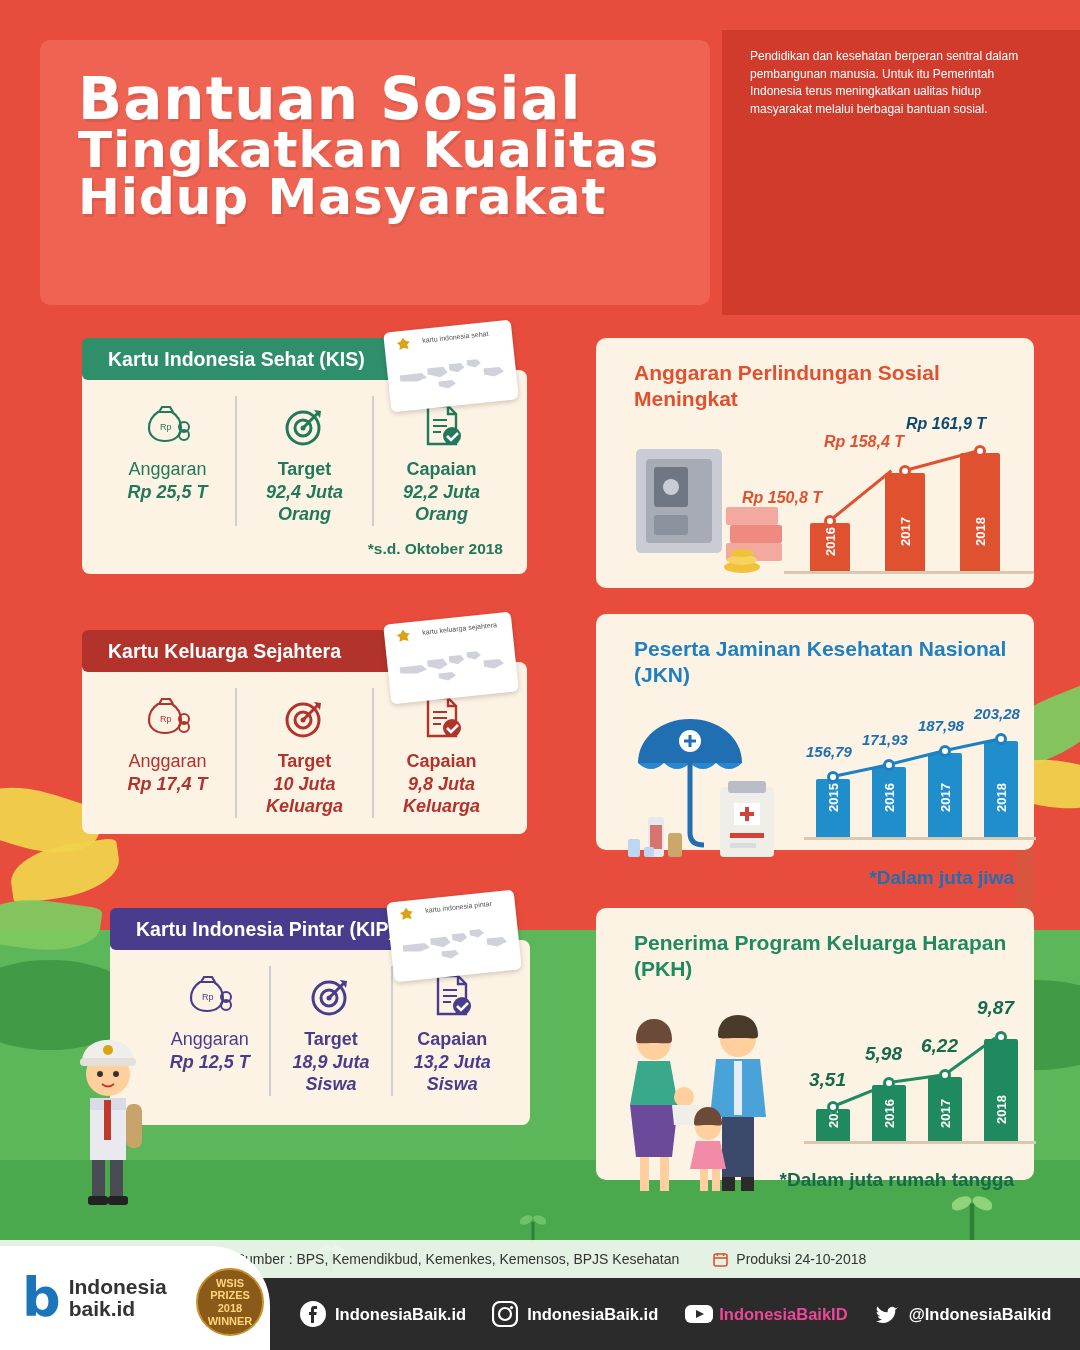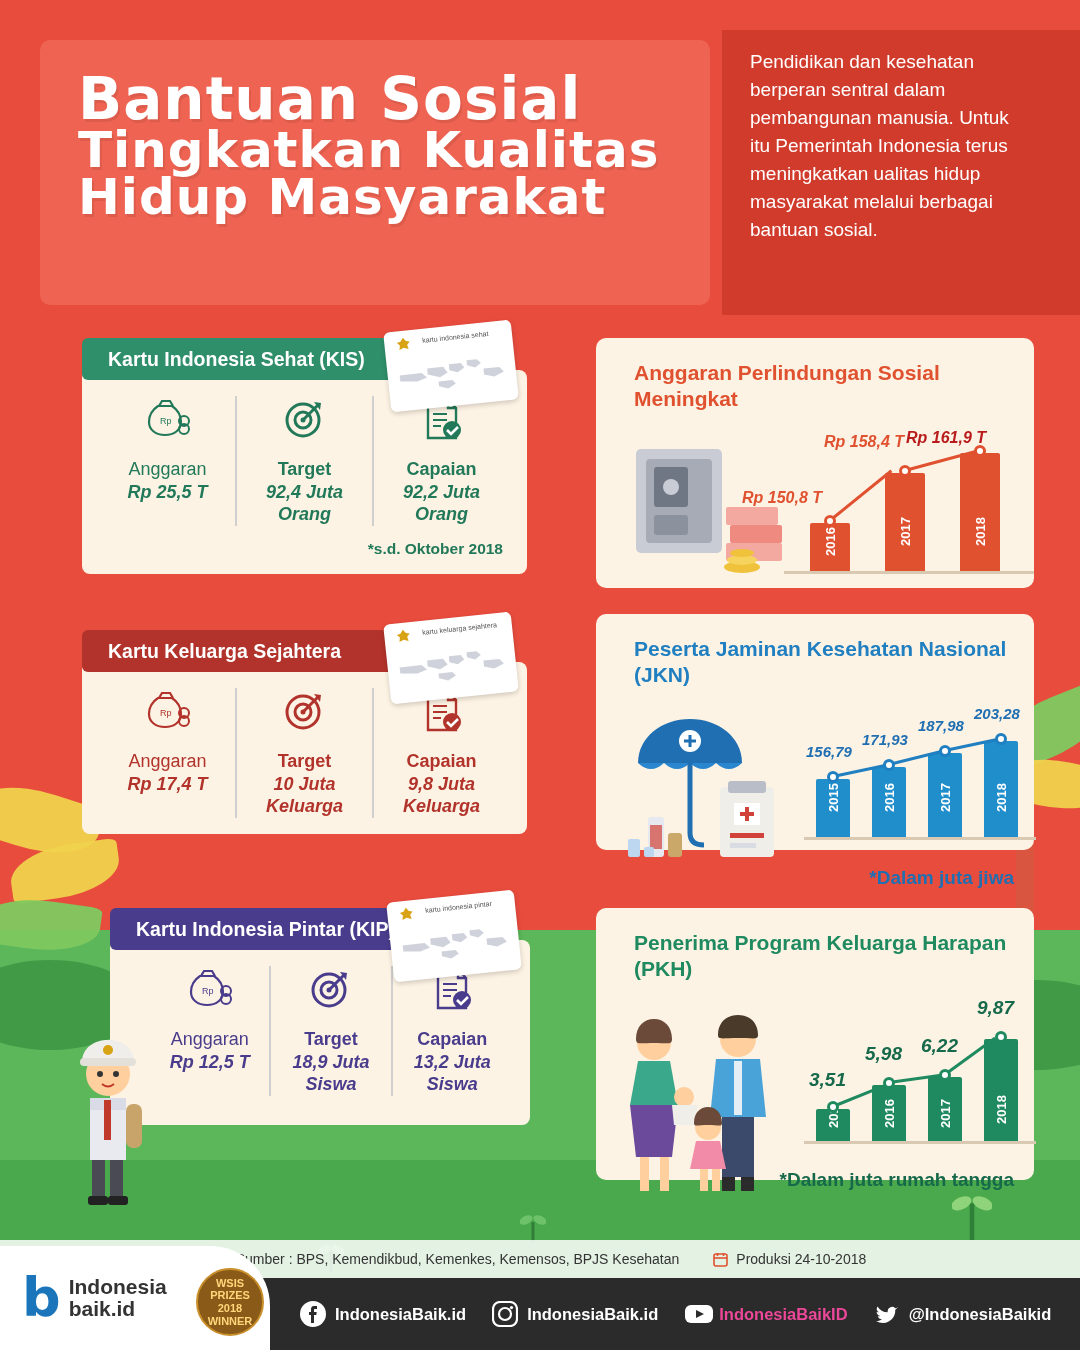--- a/index.html
+++ b/index.html
@@ -47,21 +47,21 @@
   .title .l1 { display:block; font-size: 58px; }
   .title .l2 { display:block; font-size: 50px; }
   .title .l3 { display:block; font-size: 50px; }
 
   .intro-card {
     position: absolute; left: 722px; top: 30px; width: 358px; height: 285px;
     background: #d13b2c;
   }
   .intro-text {
     position: absolute; left: 750px; top: 48px; width: 270px;
-    color: #fff; font-size: 19px; line-height: 1.47;
+    color: #fff; font-size: 12px; line-height: 1.47;
   }
 
   
   .prog { position: absolute; left: 82px; width: 445px; }
   .prog-head {
     position: relative; height: 42px; border-radius: 6px;
     display: flex; align-items: center; padding-left: 26px;
     color: #fff; font-size: 19.5px; font-weight: bold;
     width: 322px; z-index: 3;
   }
@@ -92,21 +92,21 @@
     display: flex; flex-direction: column; align-items: center;
   }
   .stat + .stat { border-left: 2px solid #cfcfcf; }
   .stat .lbl { font-size: 18px; margin-top: 10px; line-height: 1.25; }
   .stat .val { font-size: 18px; font-weight: bold; font-style: italic; line-height: 1.25;}
   .stat .lbl.b { font-weight: bold; }
   .note {
     text-align: right; font-size: 15.5px; font-weight: bold; margin-top: 14px;
     padding-right: 6px;
   }
-  .icon-wrap { height: 52px; display: flex; align-items: flex-start; justify-content: center; }
+  .icon-wrap { height: 52px; display: flex; align-items: flex-end; justify-content: center; }
 
   
   .t-green .prog-head { background: #2f8f6a; }
   .t-green .prog-body, .t-green .stat .lbl, .t-green .stat .val,
   .t-green .note { color: #22795a; }
   .t-red .prog-head { background: #b2332b; }
   .t-red .stat .lbl, .t-red .stat .val, .t-red .note { color: #b2332b; }
   .t-purple .prog-head { background: #4a3c8c; }
   .t-purple .stat .lbl, .t-purple .stat .val, .t-purple .note { color: #4a3c8c; }
 
@@ -450,21 +450,21 @@
     </div>
 
     <div class="trend" style="left:196px;top:108px;width:79px;transform:rotate(-39deg);"></div>
     <div class="trend" style="left:271px;top:58px;width:78px;transform:rotate(-15deg);"></div>
     <div class="dot" style="left:190px;top:104px;"></div>
     <div class="dot" style="left:265px;top:54px;"></div>
     <div class="dot" style="left:340px;top:34px;"></div>
 
     <div class="val-lbl" style="left:108px;top:78px;color:#e0512f;font-size:16px;">Rp 150,8 T</div>
     <div class="val-lbl" style="left:190px;top:22px;color:#e0512f;font-size:16px;">Rp 158,4 T</div>
-    <div class="val-lbl" style="left:272px;top:18px;color:#b91c1c;font-size:16px;font-style:italic;">Rp 161,9 T</div>
+    <div class="val-lbl" style="left:272px;top:4px;color:#0c4a6e;font-size:16px;font-style:italic;">Rp 161,9 T</div>
   </div>
 </div>
 
 <div class="chart-card c2" style="top:614px;height:236px;">
   <div class="chart-title">Peserta Jaminan Kesehatan Nasional (JKN)</div>
   <div class="chart-area" style="height:180px;">
 
     <svg style="position:absolute;left:-10px;top:20px;width:185px;height:170px;" viewBox="0 0 185 170">
       <path d="M14 56c0-26 24-44 52-44s52 18 52 44z" fill="#1f6fb2"></path>
       <path d="M14 56q13 12 26 0 13 12 26 0 13 12 26 0 13 12 26 0" fill="#2a86cf"></path>

